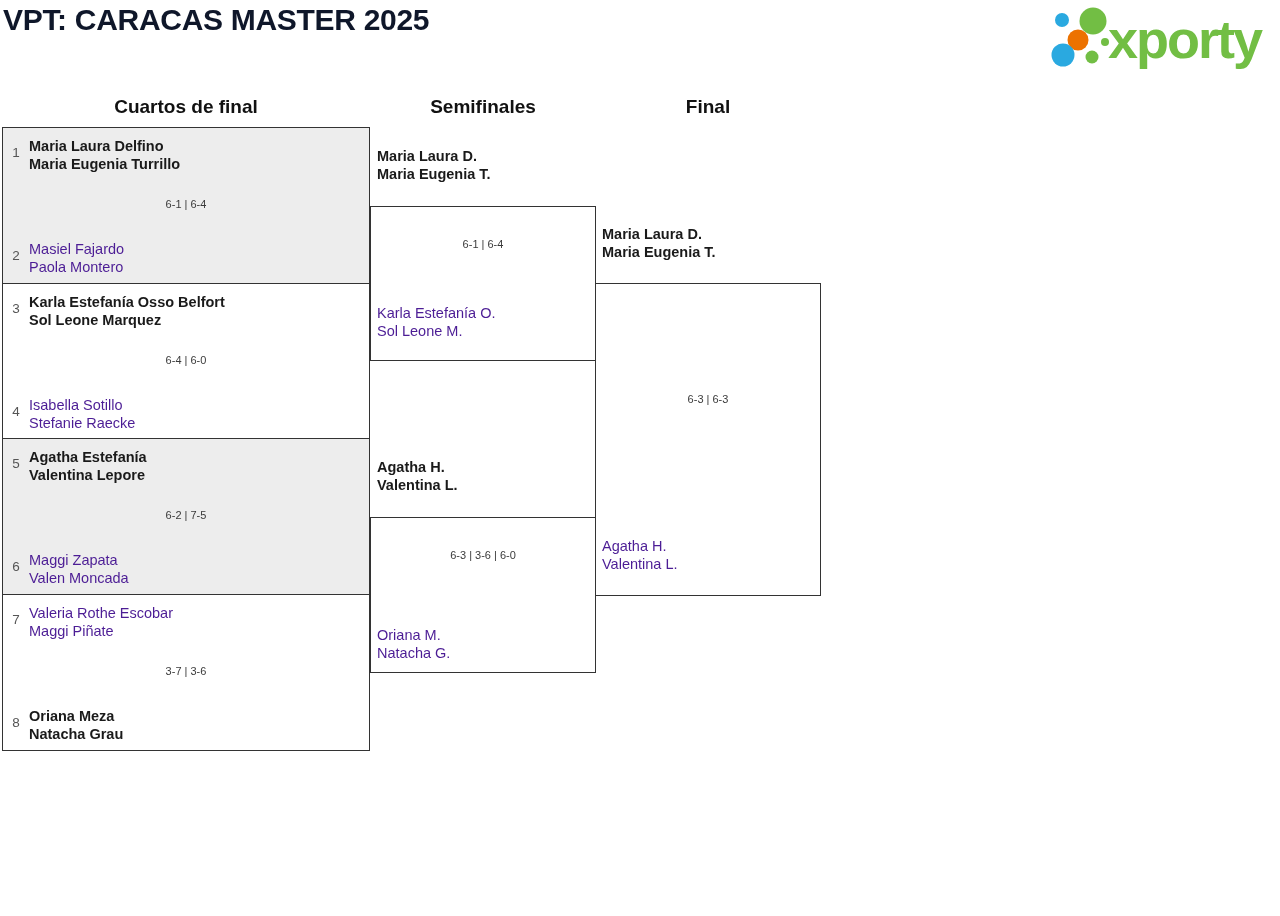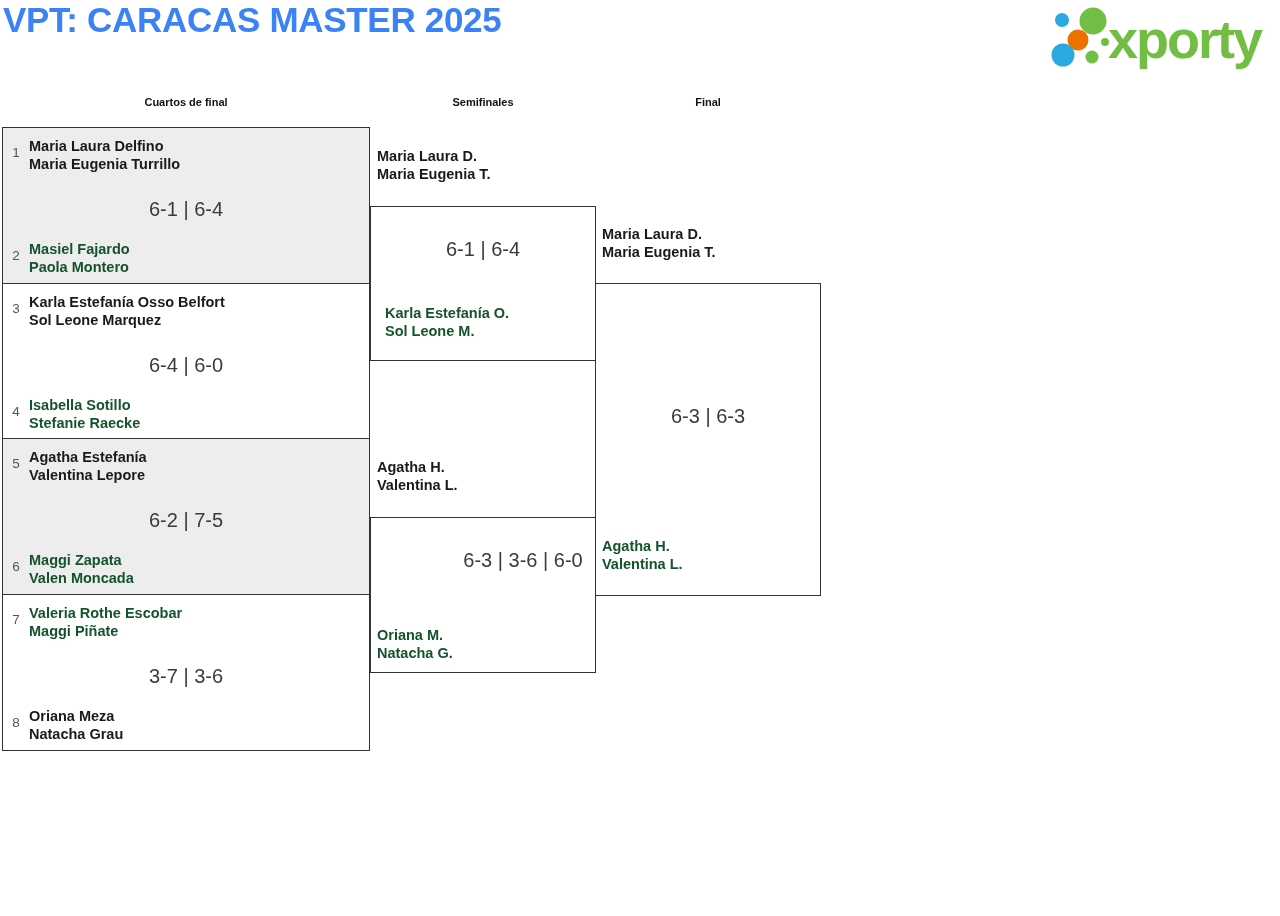--- a/index.html
+++ b/index.html
@@ -6,27 +6,27 @@
   body{
     position:relative;
     width:1280px;height:916px;
     background:#ffffff;
     font-family:"Liberation Sans", sans-serif;
     color:#1a1a1a;
     overflow:hidden;
   }
   .title{
     position:absolute;left:3px;top:3px;
-    font-size:35px;line-height:33px;font-weight:700;
-    color:#3b82f6;letter-spacing:-0.3px;
+    font-size:30px;line-height:33px;font-weight:700;
+    color:#0f172a;letter-spacing:-0.3px;
   }
   .logo-svg{position:absolute;left:1044px;top:2px;}
   .rh{
     position:absolute;top:96px;
-    font-size:11px;font-weight:700;color:#111;
+    font-size:19px;font-weight:700;color:#111;
     text-align:center;
   }
   .rh.c0{left:2px;width:368px;}
   .rh.c1{left:370px;width:226px;}
   .rh.c2{left:595px;width:226px;}
   .box{
     position:absolute;
     border:1px solid #333;
     box-sizing:border-box;
     background:#ffffff;
@@ -40,31 +40,31 @@
   .sf{left:370px;width:226px;}
   .sf.m0{top:206px;height:155px;}
   .sf.m1{top:517px;height:156px;}
   .final-box{left:595px;top:283px;width:226px;height:313px;}
   .team{
     position:absolute;
     font-size:14.5px;line-height:18px;
     white-space:nowrap;
   }
   .team.w{font-weight:700;color:#1a1a1a;}
-  .team.l{font-weight:700;color:#14532d;}
+  .team.l{font-weight:400;color:#4c1d95;}
   .seed{
     position:absolute;left:1px;width:24px;
     text-align:center;
     font-size:13.5px;line-height:16px;color:#555555;
   }
   .seed.t{top:17px;}
   .seed.b{top:120px;}
   .score{
     position:absolute;
-    font-size:20px;color:#3a3a3a;
+    font-size:11px;color:#3a3a3a;
     text-align:center;
     white-space:nowrap;
   }
   .qf .score{left:0;width:100%;top:70px;}
   .qf .team.t{left:26px;top:9px;}
   .qf .team.b{left:26px;top:112px;}
 </style>
 </head>
 <body>
 
@@ -141,38 +141,38 @@
     <div>Natacha Grau</div>
   </div>
 </div>
 
 <div class="box sf m0"></div>
 <div class="team w" style="left:377px;top:147px;">
   <div>Maria Laura D.</div>
   <div>Maria Eugenia T.</div>
 </div>
 <div class="score" style="left:370px;top:238px;width:226px;">6-1 | 6-4</div>
-<div class="team l" style="left:385px;top:304px;">
+<div class="team l" style="left:377px;top:304px;">
   <div>Karla Estefanía O.</div>
   <div>Sol Leone M.</div>
 </div>
 
 <div class="box sf m1"></div>
 <div class="team w" style="left:377px;top:458px;">
   <div>Agatha H.</div>
   <div>Valentina L.</div>
 </div>
-<div class="score" style="left:370px;top:549px;width:226px;margin-left:40px;">6-3 | 3-6 | 6-0</div>
+<div class="score" style="left:370px;top:549px;width:226px;">6-3 | 3-6 | 6-0</div>
 <div class="team l" style="left:377px;top:615px;margin-top:11px;">
   <div>Oriana M.</div>
   <div>Natacha G.</div>
 </div>
 
 <div class="box final-box"></div>
 <div class="team w" style="left:602px;top:225px;">
   <div>Maria Laura D.</div>
   <div>Maria Eugenia T.</div>
 </div>
-<div class="score" style="left:595px;top:405px;width:226px;">6-3 | 6-3</div>
+<div class="score" style="left:595px;top:393px;width:226px;">6-3 | 6-3</div>
 <div class="team l" style="left:602px;top:537px;">
   <div>Agatha H.</div>
   <div>Valentina L.</div>
 </div>
 
 </body></html>

